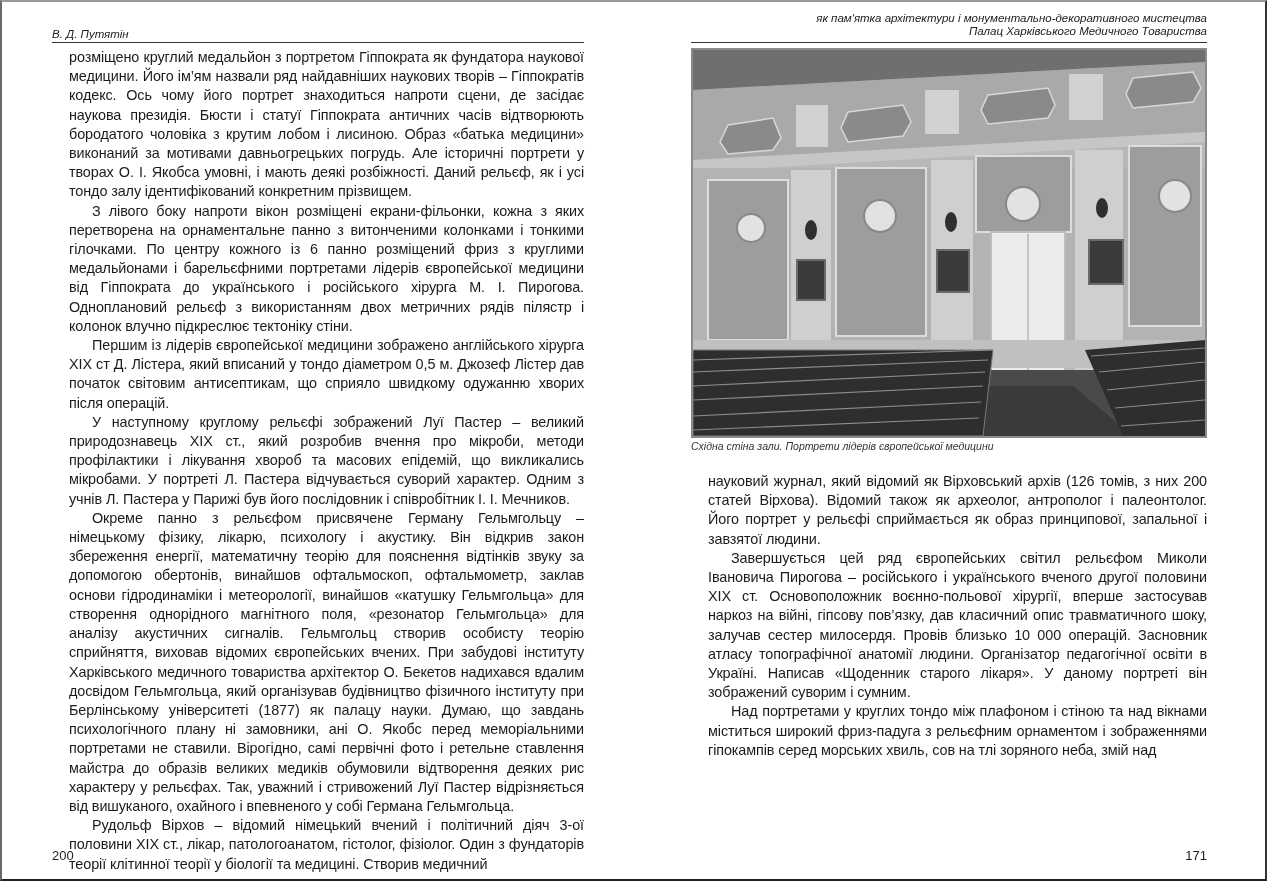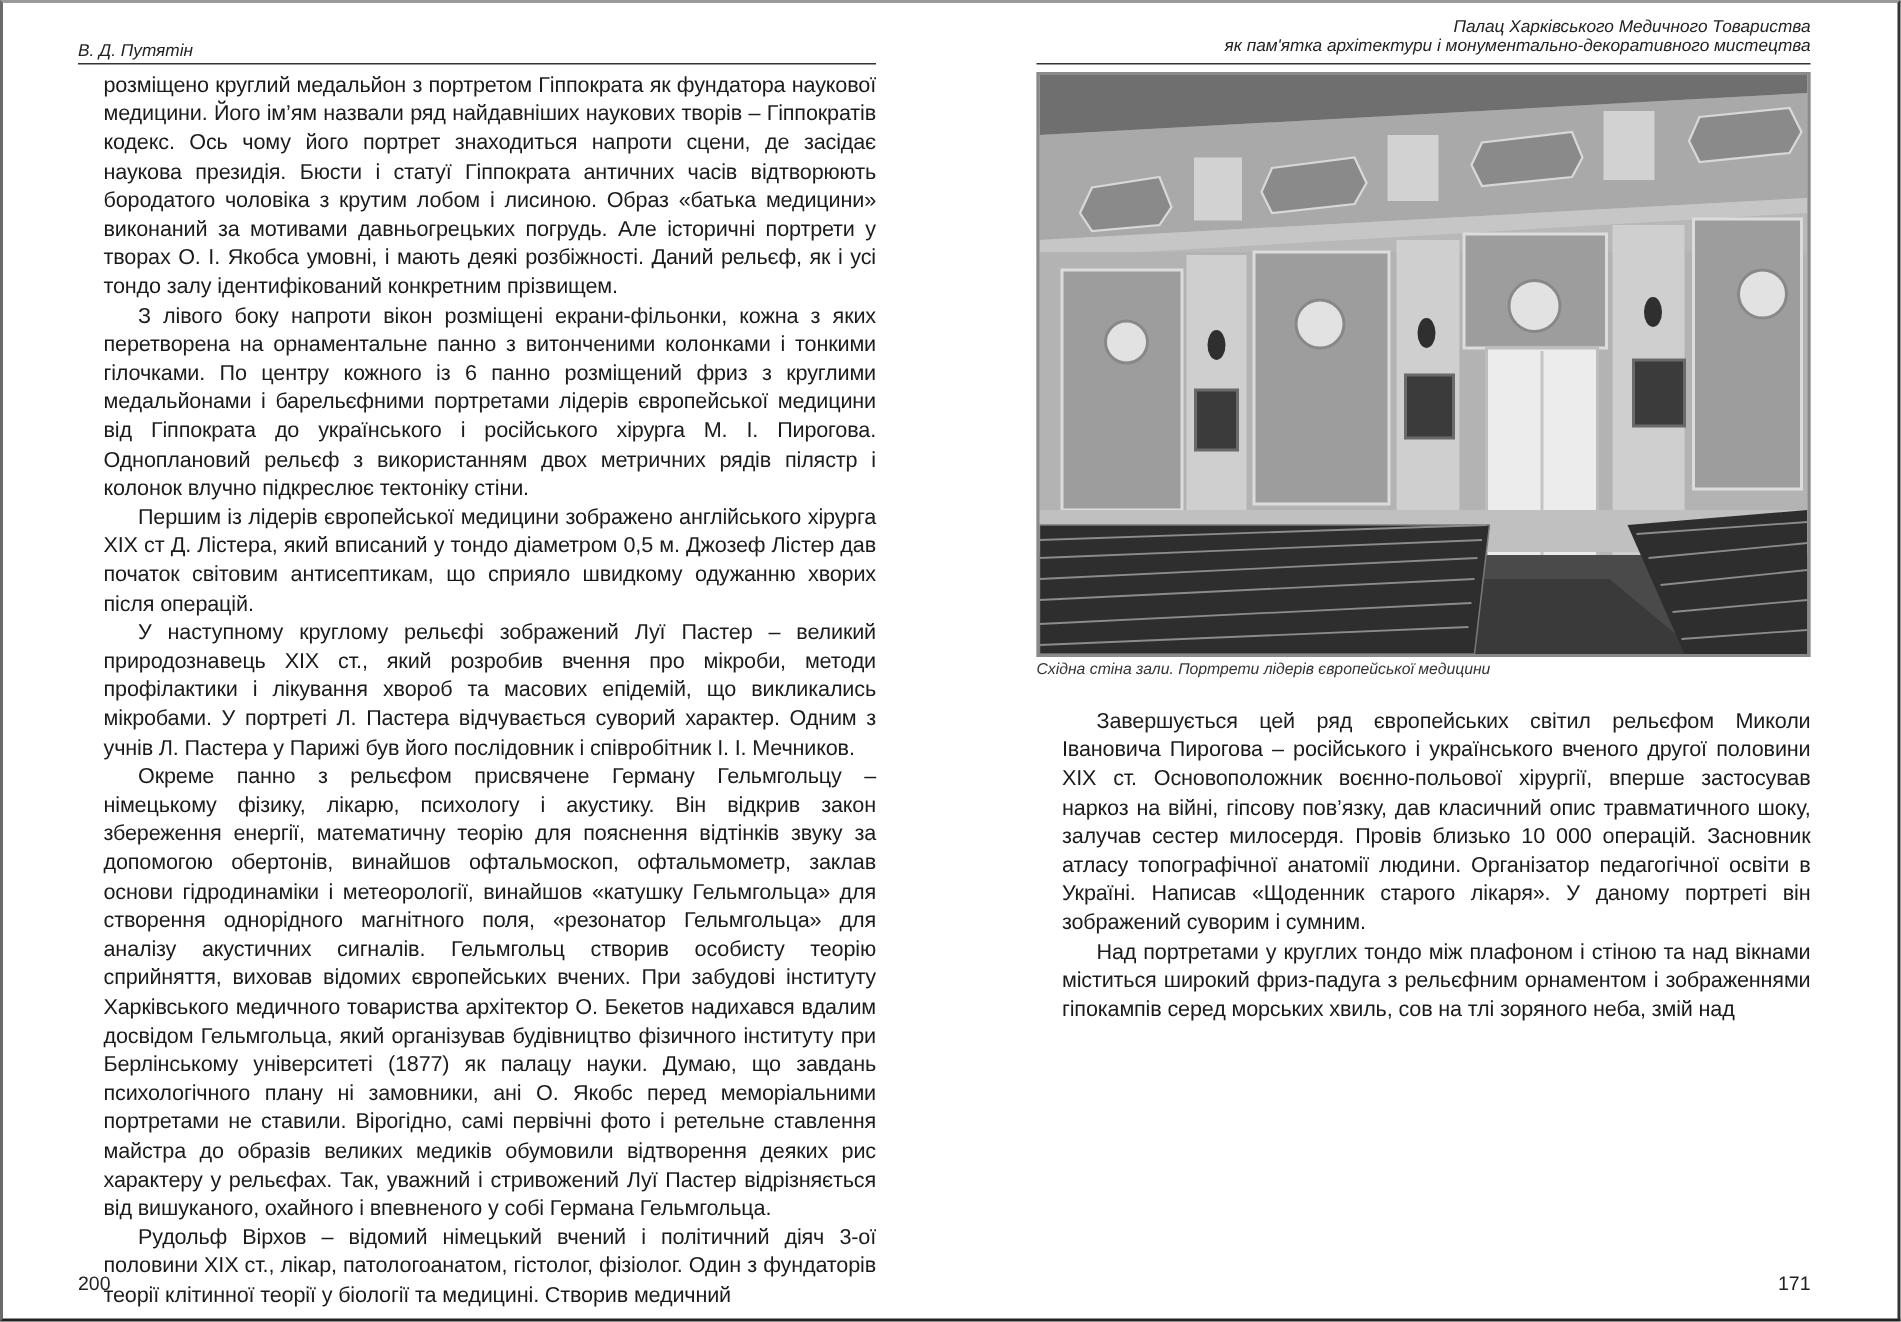--- a/index.html
+++ b/index.html
@@ -63,22 +63,22 @@
       <p class="indent">Першим із лідерів європейської медицини зображено англійського хірурга XIX ст Д. Лістера, який вписаний у тондо діаметром 0,5 м. Джозеф Лістер дав початок світовим антисептикам, що сприяло швидкому одужанню хворих після операцій.</p>
       <p class="indent">У наступному круглому рельєфі зображений Луї Пастер – великий природознавець XIX ст., який розробив вчення про мікроби, методи профілактики і лікування хвороб та масових епідемій, що викликались мікробами. У портреті Л. Пастера відчувається суворий характер. Одним з учнів Л. Пастера у Парижі був його послідовник і співробітник І. І. Мечников.</p>
       <p class="indent">Окреме панно з рельєфом присвячене Герману Гельмгольцу – німецькому фізику, лікарю, психологу і акустику. Він відкрив закон збереження енергії, математичну теорію для пояснення відтінків звуку за допомогою обертонів, винайшов офтальмоскоп, офтальмометр, заклав основи гідродинаміки і метеорології, винайшов «катушку Гельмгольца» для створення однорідного магнітного поля, «резонатор Гельмгольца» для аналізу акустичних сигналів. Гельмгольц створив особисту теорію сприйняття, виховав відомих європейських вчених. При забудові інституту Харківського медичного товариства архітектор О. Бекетов надихався вдалим досвідом Гельмгольца, який організував будівництво фізичного інституту при Берлінському університеті (1877) як палацу науки. Думаю, що завдань психологічного плану ні замовники, ані О. Якобс перед меморіальними портретами не ставили. Вірогідно, самі первічні фото і ретельне ставлення майстра до образів великих медиків обумовили відтворення деяких рис характеру у рельєфах. Так, уважний і стривожений Луї Пастер відрізняється від вишуканого, охайного і впевненого у собі Германа Гельмгольца.</p>
       <p class="indent">Рудольф Вірхов – відомий німецький вчений і політичний діяч 3-ої половини XIX ст., лікар, патологоанатом, гістолог, фізіолог. Один з фундаторів теорії клітинної теорії у біології та медицині. Створив медичний</p>
     </div>
     <div class="folio">200</div>
   </div>
 
   <div class="page right">
     <div class="running-head">
+      <div>як пам'ятка архітектури і монументально-декоративного мистецтва</div>
       <div>Палац Харківського Медичного Товариства</div>
-      <div>як пам'ятка архітектури і монументально-декоративного мистецтва</div>
     </div>
 
     <div class="photo">
       <svg width="512" height="386" viewBox="0 0 512 386">
 
         <rect x="0" y="0" width="512" height="50" fill="#8e8e8e"></rect>
         <path d="M0 0 L512 0 L512 12 L0 40 Z" fill="#6f6f6f"></path>
 
         <path d="M0 40 L512 12 L512 82 L0 110 Z" fill="#a9a9a9"></path>
         <g fill="#8a8a8a" stroke="#d8d8d8" stroke-width="1.5">
@@ -157,19 +157,20 @@
             <path d="M406 322 L512 312"></path>
             <path d="M414 340 L512 330"></path>
           <path d="M422 358 L512 350"></path>
             <path d="M428 376 L512 370"></path>
         </g>
       </svg>
     </div>
     <div class="caption">Східна стіна зали. Портрети лідерів європейської медицини</div>
 
     <div class="body-text">
+      <p>науковий журнал, який відомий як Вірховський архів (126 томів, з них 200 статей Вірхова). Відомий також як археолог, антрополог і палеонтолог. Його портрет у рельєфі сприймається як образ принципової, запальної і завзятої людини.</p>
       <p class="indent">Завершується цей ряд європейських світил рельєфом Миколи Івановича Пирогова – російського і українського вченого другої половини XIX ст. Основоположник воєнно-польової хірургії, вперше застосував наркоз на війні, гіпсову пов’язку, дав класичний опис травматичного шоку, залучав сестер милосердя. Провів близько 10 000 операцій. Засновник атласу топографічної анатомії людини. Організатор педагогічної освіти в Україні. Написав «Щоденник старого лікаря». У даному портреті він зображений суворим і сумним.</p>
       <p class="indent">Над портретами у круглих тондо між плафоном і стіною та над вікнами міститься широкий фриз-падуга з рельєфним орнаментом і зображеннями гіпокампів серед морських хвиль, сов на тлі зоряного неба, змій над</p>
     </div>
     <div class="folio">171</div>
   </div>
 
 </div>
 
 </body></html>

